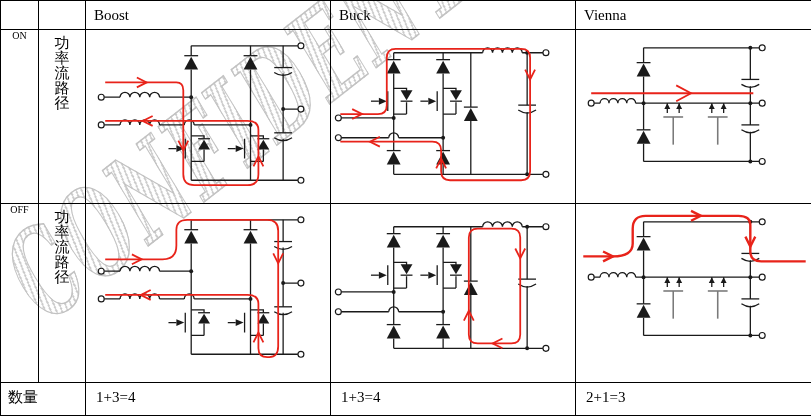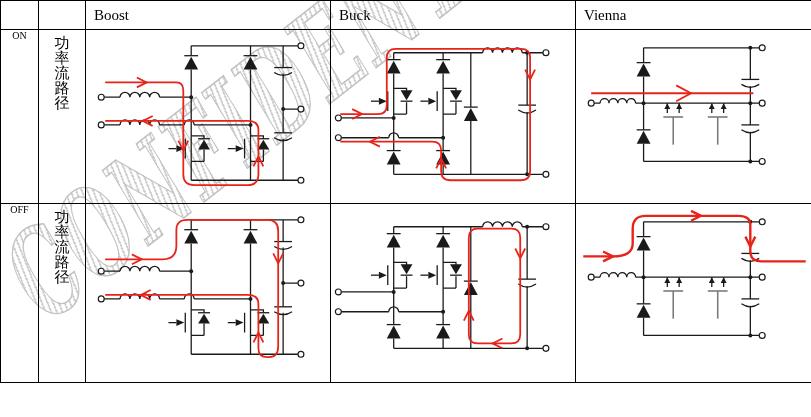--- a/index.html
+++ b/index.html
@@ -275,16 +275,22 @@
         <svg width="233" height="172" viewBox="0 0 235 174">
           <use href="#ckt-vienna" xlink:href="#ckt-vienna"></use>
           <path class="redthick" d="M6,53 H36 Q56,53 56,40 V25 Q56,12 69,12 H163 Q175,12 175,21 V48 Q175,58 186,58 H231"></path>
           <polyline class="redthick" points="26,48 36,53 26,58"></polyline>
           <polyline class="redthick" points="115,7 125,12 115,17"></polyline>
           <polyline class="redthick" points="170,33 175,43 180,33"></polyline>
         </svg>
       </td>
     </tr>
 
+    <tr class="qty">
+      <td class="qlabel" colspan="2">数量</td>
+      <td>1+3=4</td>
+      <td>1+3=4</td>
+      <td>2+1=3</td>
+    </tr>
   </tbody>
     </table>
 
 </div>
 
 </body></html>

